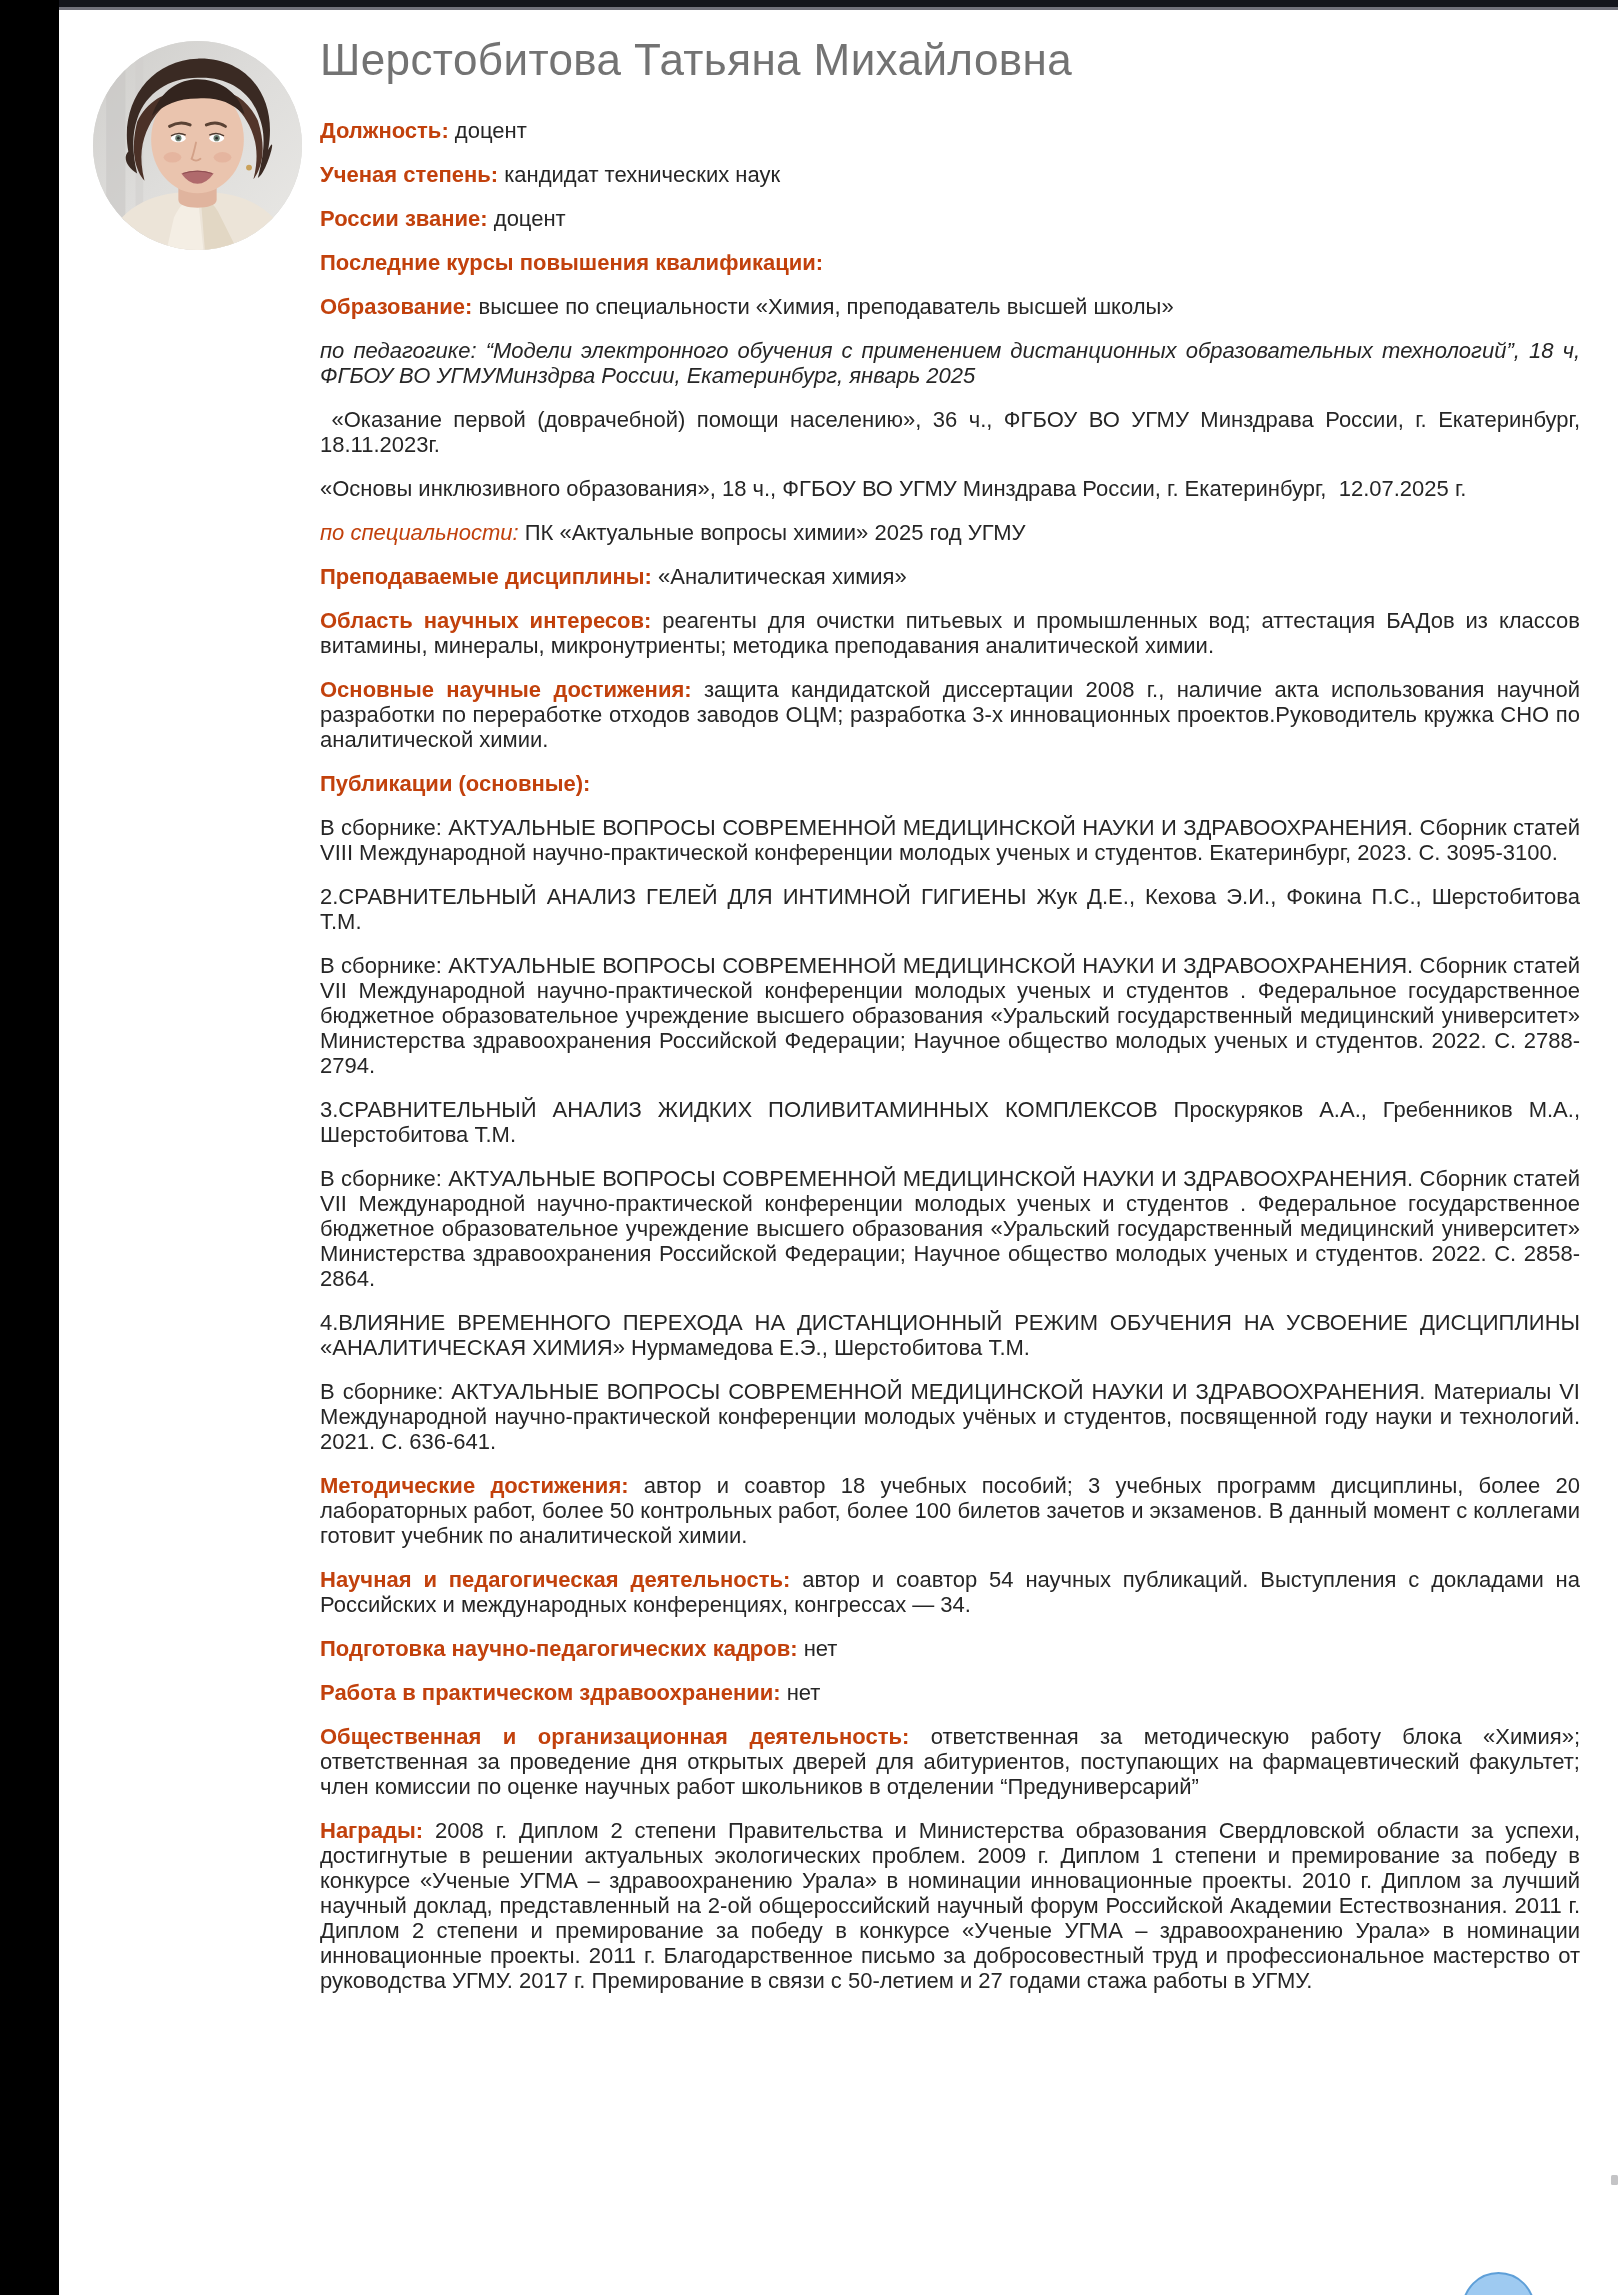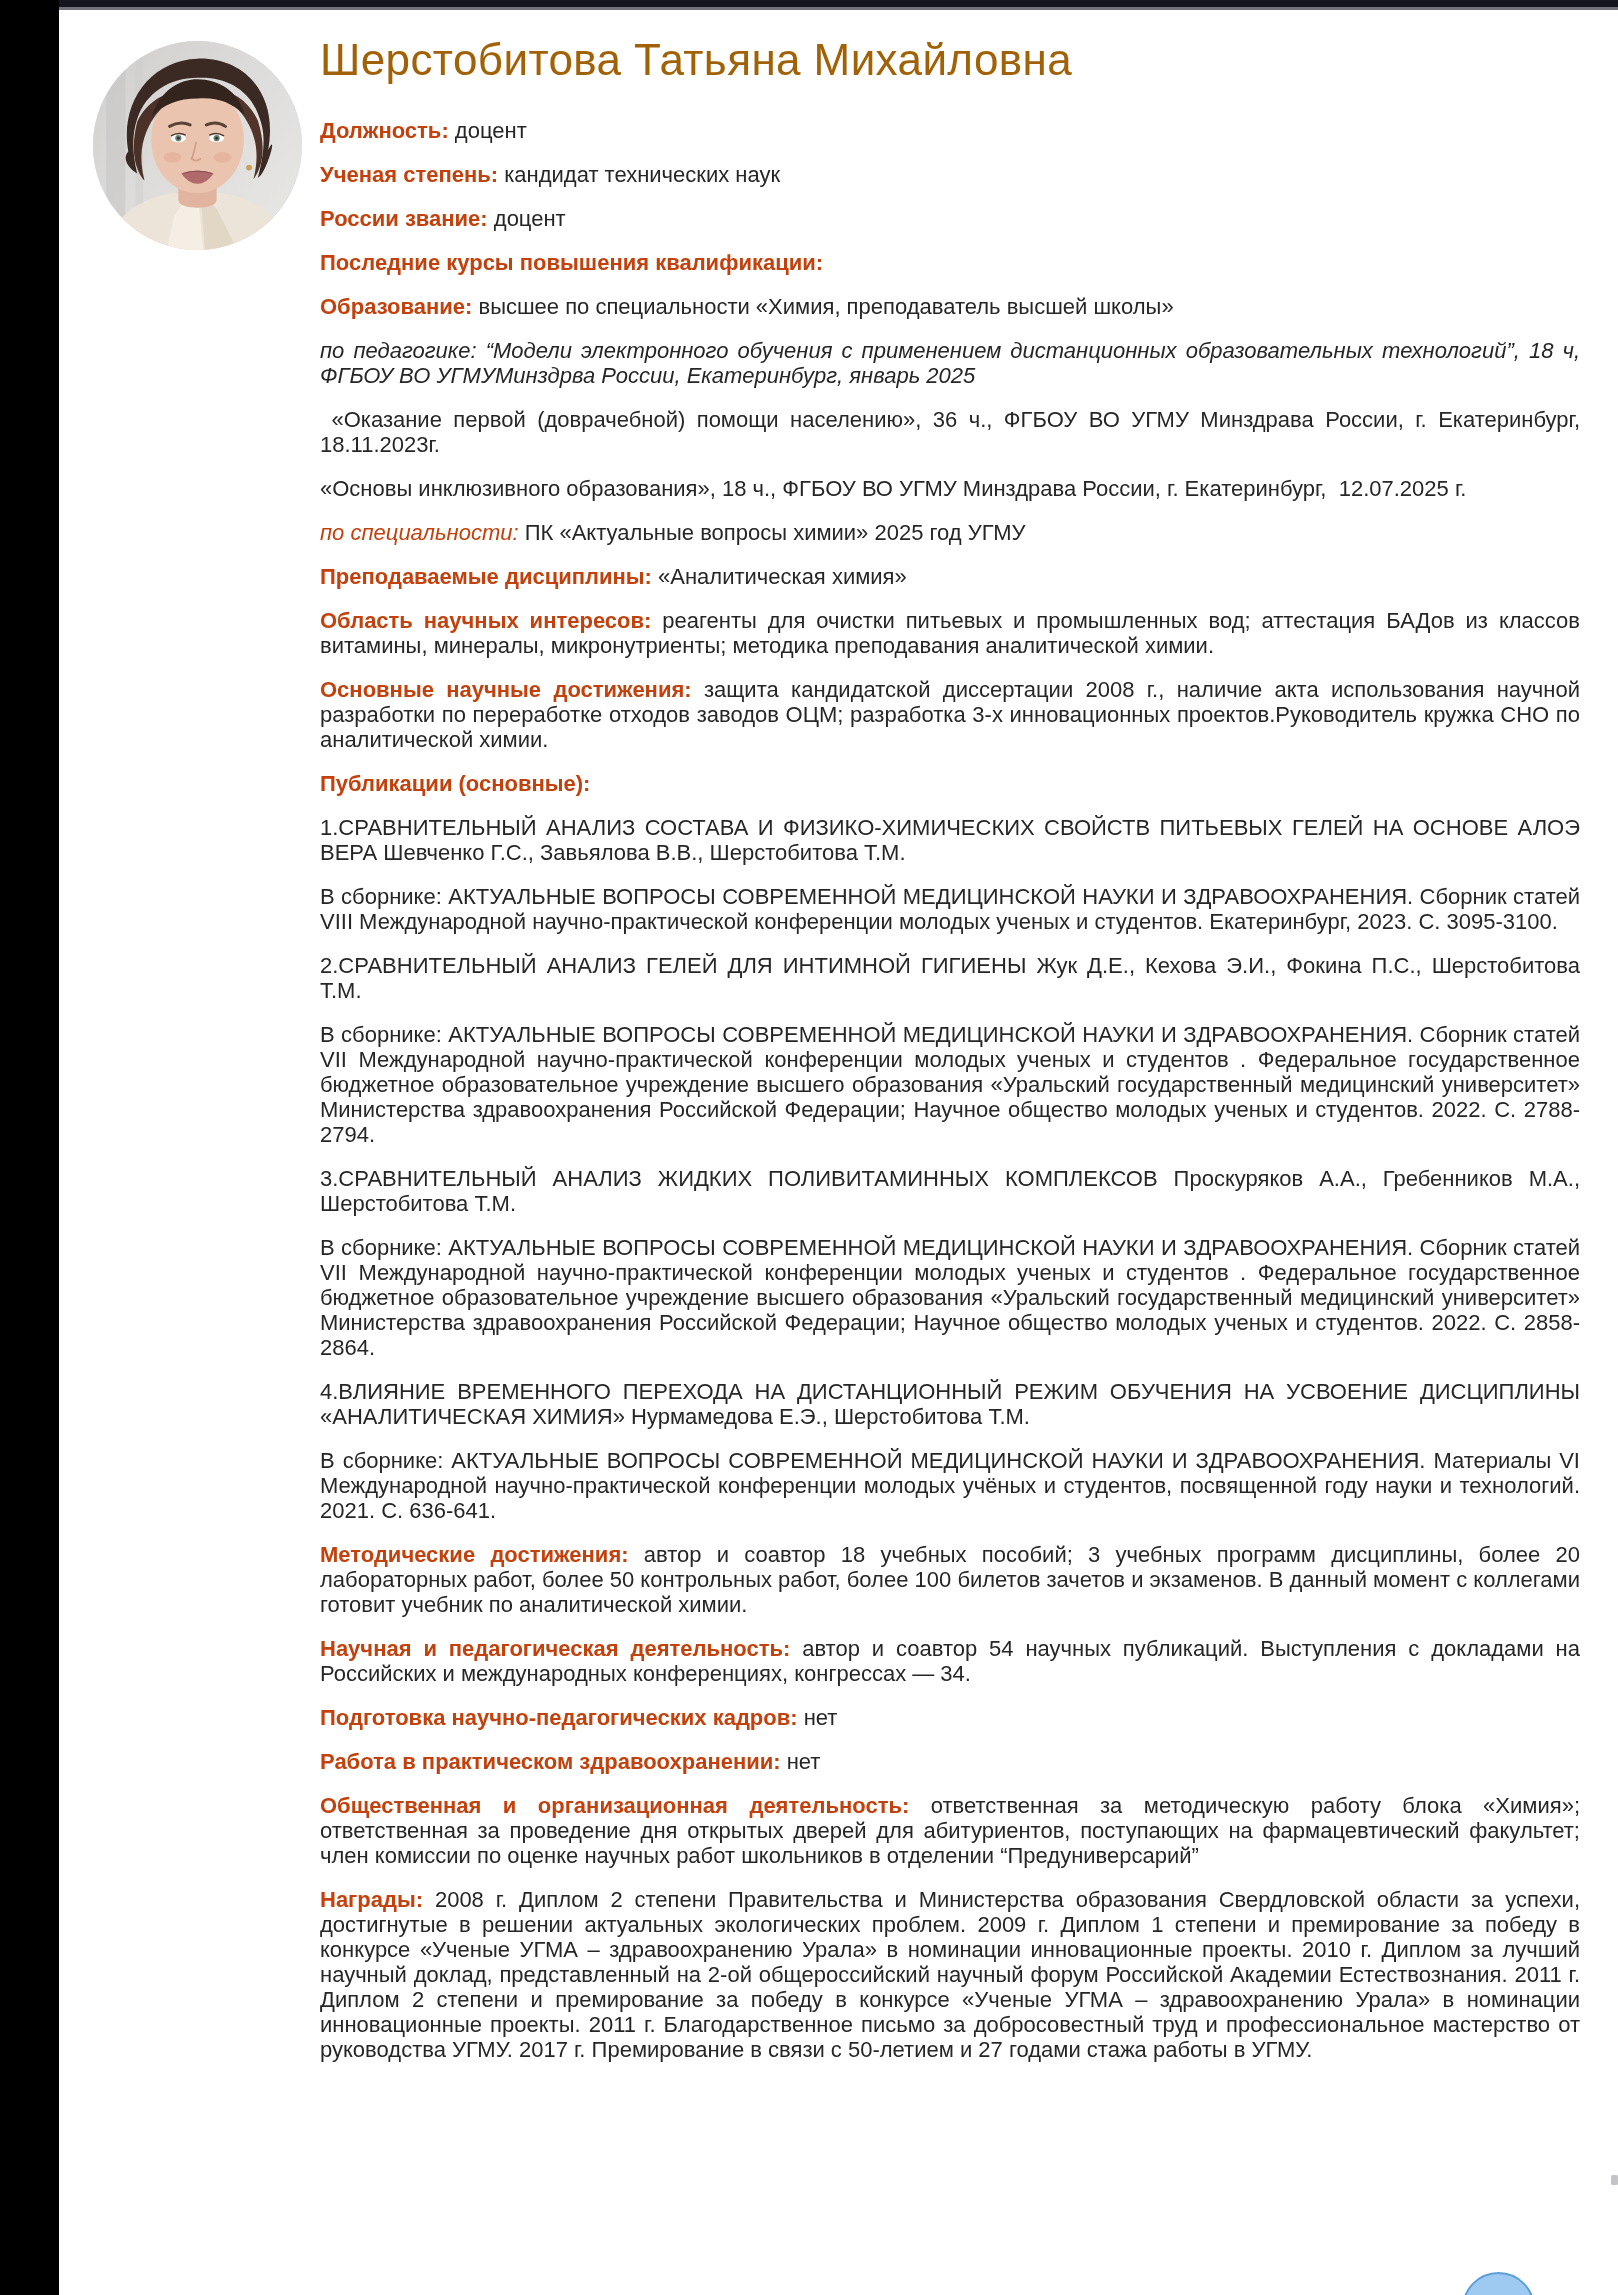--- a/index.html
+++ b/index.html
@@ -14,21 +14,21 @@
   .left-rail{position:absolute;left:0;top:0;width:59px;height:2295px;background:#000000;z-index:5;}
 
   .avatar{
     position:absolute;left:93px;top:41px;width:209px;height:209px;
     border-radius:50%;overflow:hidden;z-index:2;background:#d8d7d4;
   }
   .avatar svg{display:block;width:100%;height:100%;}
 
   .content{position:absolute;left:320px;top:35px;width:1260px;z-index:1;}
   h1.page-title{
-    font-size:44px;font-weight:400;line-height:1.15;margin:0 0 32px 0;color:#a16207;
+    font-size:44px;font-weight:400;line-height:1.15;margin:0 0 32px 0;color:#737373;
     letter-spacing:0.4px;
   }
   .para{font-size:22px;line-height:25px;margin:0 0 19px 0;text-align:justify;color:#262626;}
   .para .lbl{font-weight:bold;color:#c2410c;}
   .para.italic-full{font-style:italic;}
   .para.spec .lbl{font-style:italic;font-weight:400;}
 
   .scrollbar-thumb{
     position:absolute;left:1611px;top:2175px;width:7.3px;height:9.5px;
     background:#c4c4c6;border-radius:1.5px;z-index:6;
@@ -108,21 +108,20 @@
   <p class="para italic-full"><span>по педагогике: “Модели электронного обучения с применением дистанционных образовательных технологий”, 18 ч, ФГБОУ ВО УГМУМинздрва России, Екатеринбург, январь 2025</span></p>
   <p class="para"><span>&nbsp;«Оказание первой (доврачебной) помощи населению», 36 ч., ФГБОУ ВО УГМУ Минздрава России, г. Екатеринбург, 18.11.2023г.</span></p>
   <p class="para"><span>«Основы инклюзивного образования», 18 ч., ФГБОУ ВО УГМУ Минздрава России, г. Екатеринбург, &nbsp;12.07.2025 г.</span></p>
   <p class="para spec"><span class="lbl">по специальности:</span><span> ПК «Актуальные вопросы химии» 2025 год УГМУ</span></p>
 
   <p class="para"><span class="lbl">Преподаваемые дисциплины:</span><span> «Аналитическая химия»</span></p>
   <p class="para"><span class="lbl">Область научных интересов:</span><span> реагенты для очистки питьевых и промышленных вод; аттестация БАДов из классов витамины, минералы, микронутриенты; методика преподавания аналитической химии.</span></p>
   <p class="para"><span class="lbl">Основные научные достижения:</span><span> защита кандидатской диссертации 2008 г., наличие акта использования научной разработки по переработке отходов заводов ОЦМ; разработка 3-х инновационных проектов.Руководитель кружка СНО по аналитической химии.</span></p>
 
   <p class="para"><span class="lbl">Публикации (основные):</span></p>
-  <p class="para"><span>1.СРАВНИТЕЛЬНЫЙ АНАЛИЗ СОСТАВА И ФИЗИКО-ХИМИЧЕСКИХ СВОЙСТВ ПИТЬЕВЫХ ГЕЛЕЙ НА ОСНОВЕ АЛОЭ ВЕРА Шевченко Г.С., Завьялова В.В., Шерстобитова Т.М.</span></p>
   <p class="para"><span>В сборнике: АКТУАЛЬНЫЕ ВОПРОСЫ СОВРЕМЕННОЙ МЕДИЦИНСКОЙ НАУКИ И ЗДРАВООХРАНЕНИЯ. Сборник статей VIII Международной научно-практической конференции молодых ученых и студентов. Екатеринбург, 2023. С. 3095-3100.</span></p>
   <p class="para"><span>2.СРАВНИТЕЛЬНЫЙ АНАЛИЗ ГЕЛЕЙ ДЛЯ ИНТИМНОЙ ГИГИЕНЫ Жук Д.Е., Кехова Э.И., Фокина П.С., Шерстобитова Т.М.</span></p>
   <p class="para"><span>В сборнике: АКТУАЛЬНЫЕ ВОПРОСЫ СОВРЕМЕННОЙ МЕДИЦИНСКОЙ НАУКИ И ЗДРАВООХРАНЕНИЯ. Сборник статей VII Международной научно-практической конференции молодых ученых и студентов . Федеральное государственное бюджетное образовательное учреждение высшего образования «Уральский государственный медицинский университет» Министерства здравоохранения Российской Федерации; Научное общество молодых ученых и студентов. 2022. С. 2788-2794.</span></p>
   <p class="para"><span>3.СРАВНИТЕЛЬНЫЙ АНАЛИЗ ЖИДКИХ ПОЛИВИТАМИННЫХ КОМПЛЕКСОВ Проскуряков А.А., Гребенников М.А., Шерстобитова Т.М.</span></p>
   <p class="para"><span>В сборнике: АКТУАЛЬНЫЕ ВОПРОСЫ СОВРЕМЕННОЙ МЕДИЦИНСКОЙ НАУКИ И ЗДРАВООХРАНЕНИЯ. Сборник статей VII Международной научно-практической конференции молодых ученых и студентов . Федеральное государственное бюджетное образовательное учреждение высшего образования «Уральский государственный медицинский университет» Министерства здравоохранения Российской Федерации; Научное общество молодых ученых и студентов. 2022. С. 2858-2864.</span></p>
   <p class="para"><span>4.ВЛИЯНИЕ ВРЕМЕННОГО ПЕРЕХОДА НА ДИСТАНЦИОННЫЙ РЕЖИМ ОБУЧЕНИЯ НА УСВОЕНИЕ ДИСЦИПЛИНЫ «АНАЛИТИЧЕСКАЯ ХИМИЯ» Нурмамедова Е.Э., Шерстобитова Т.М.</span></p>
   <p class="para"><span>В сборнике: АКТУАЛЬНЫЕ ВОПРОСЫ СОВРЕМЕННОЙ МЕДИЦИНСКОЙ НАУКИ И ЗДРАВООХРАНЕНИЯ. Материалы VI Международной научно-практической конференции молодых учёных и студентов, посвященной году науки и технологий. 2021. С. 636-641.</span></p>
 
   <p class="para"><span class="lbl">Методические достижения:</span><span> автор и соавтор 18 учебных пособий; 3 учебных программ дисциплины, более 20 лабораторных работ, более 50 контрольных работ, более 100 билетов зачетов и экзаменов. В данный момент с коллегами готовит учебник по аналитической химии.</span></p>
   <p class="para"><span class="lbl">Научная и педагогическая деятельность:</span><span> автор и соавтор 54 научных публикаций. Выступления с докладами на Российских и международных конференциях, конгрессах — 34.</span></p>

